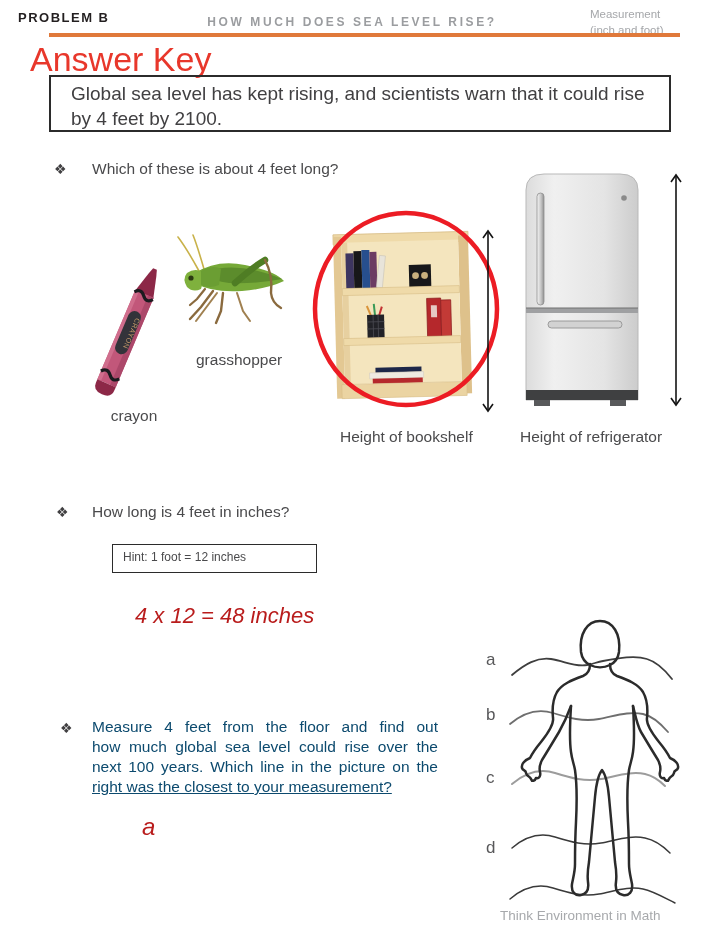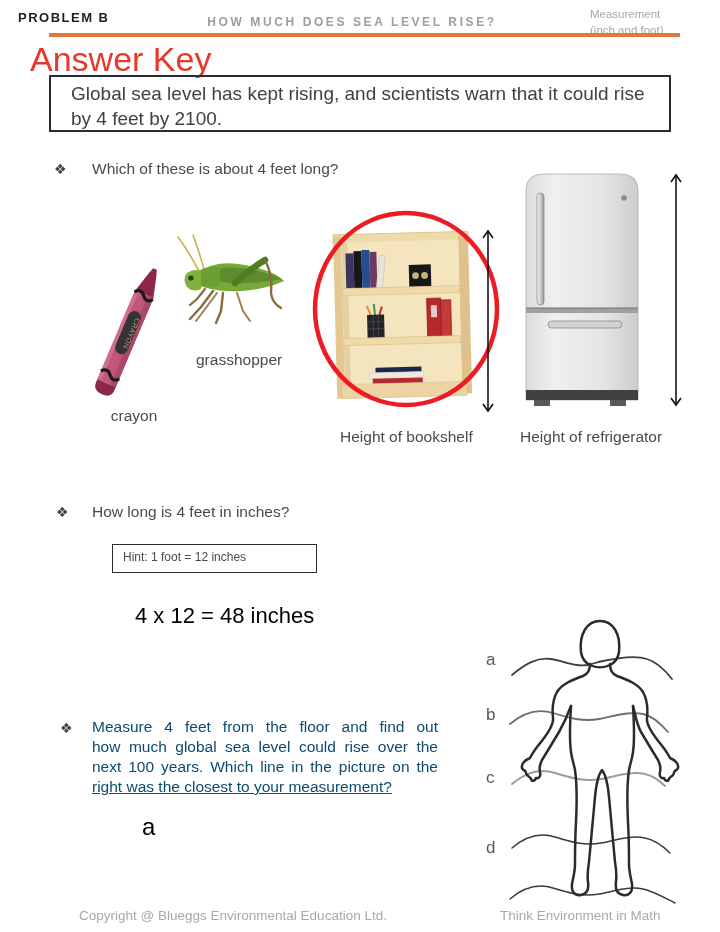--- a/index.html
+++ b/index.html
@@ -21,21 +21,21 @@
   .intro-box { left:49px; top:75px; width:622px; height:57px; border:2px solid #2b2b2b; box-sizing:border-box;
     padding:4px 20px; font-size:19px; line-height:1.32; color:#414042; }
 
   .bullet { font-size:14px; color:#414042; }
   .qtext { font-size:15.5px; color:#4a4a4c; }
 
   .obj-label { font-size:15.5px; color:#4a4a4c; }
 
   .hint-box { left:112px; top:544px; width:205px; height:29px; border:1.5px solid #2b2b2b; box-sizing:border-box;
     font-size:12px; color:#4a4a4c; line-height:25px; padding-left:10px; }
-  .red-answer { color:#000000; }
+  .red-answer { color:#b91c1c;font-style:italic; }
   .q2-answer { left:135px; top:603px; font-size:22px; }
   .q3-answer { left:142px; top:813px; font-size:24px; }
 
   .q3-block { left:92px; top:717px; width:346px; font-size:15.5px; line-height:20px; color:#0c4a6e; }
   .q3-line { text-align:justify; text-align-last:justify; }
   .q3-line.last { text-align:left; text-align-last:auto;text-decoration:underline; }
 
   .fig-label { font-size:17px; color:#58585a; }
 
   .footer-text { font-size:13.5px; color:#a7a9ac; }
@@ -200,16 +200,15 @@
       <path d="M115,52 C115,58 113,62 108,64 C97,68 87,72 82,80 C78,87 77,96 78,106 C79,112 74,120 66,130 C61,136 57,142 55,146 C50,148 46,152 47,156 C48,159 51,158 51,161 C52,165 55,164 56,167 C57,170 60,169 61,166 C64,167 66,164 65,160 C64,156 65,152 67,148 C72,140 78,130 84,120 C88,113 93,102 96,94"></path>
       <path d="M135,52 C135,58 137,62 142,64 C153,68 163,72 168,80 C172,87 173,96 172,106 C171,112 176,120 184,130 C189,136 193,142 195,146 C200,148 204,152 203,156 C202,159 199,158 199,161 C198,165 195,164 194,167 C193,170 190,169 189,166 C186,167 184,164 185,160 C186,156 185,152 183,148 C178,140 172,130 166,120 C162,113 160,102 158,94"></path>
       <path d="M96,94 C95,110 94,126 96,140 C97,148 99,152 100,158 C102,172 102,190 101,210 C100,228 100,242 100,252 C100,260 98,266 97,272 C96,280 100,284 106,283 C112,282 114,277 113,270 C112,262 113,256 114,250 C116,230 118,205 120,185 C121,174 123,163 127,158 C131,163 133,174 134,185 C136,205 138,230 140,250 C141,256 142,262 141,270 C140,277 142,282 148,283 C154,284 158,280 157,272 C156,266 154,260 154,252 C154,242 154,228 153,210 C152,190 152,172 154,158 C155,152 157,148 158,140 C160,126 159,110 158,94"></path>
     </g>
   </svg>
   <div class="abs fig-label" style="left:486px; top:650px;">a</div>
   <div class="abs fig-label" style="left:486px; top:705px;">b</div>
   <div class="abs fig-label" style="left:486px; top:768px;">c</div>
   <div class="abs fig-label" style="left:486px; top:838px;">d</div>
 
-  <div class="abs footer-text" style="left:70px; top:908px; width:326px; text-align:center;">Copyright @ Blueggs Environmental Education Ltd.</div>
   <div class="abs footer-text" style="left:500px; top:908px;">Think Environment in Math</div>
 
 </div>
 
 </body></html>

